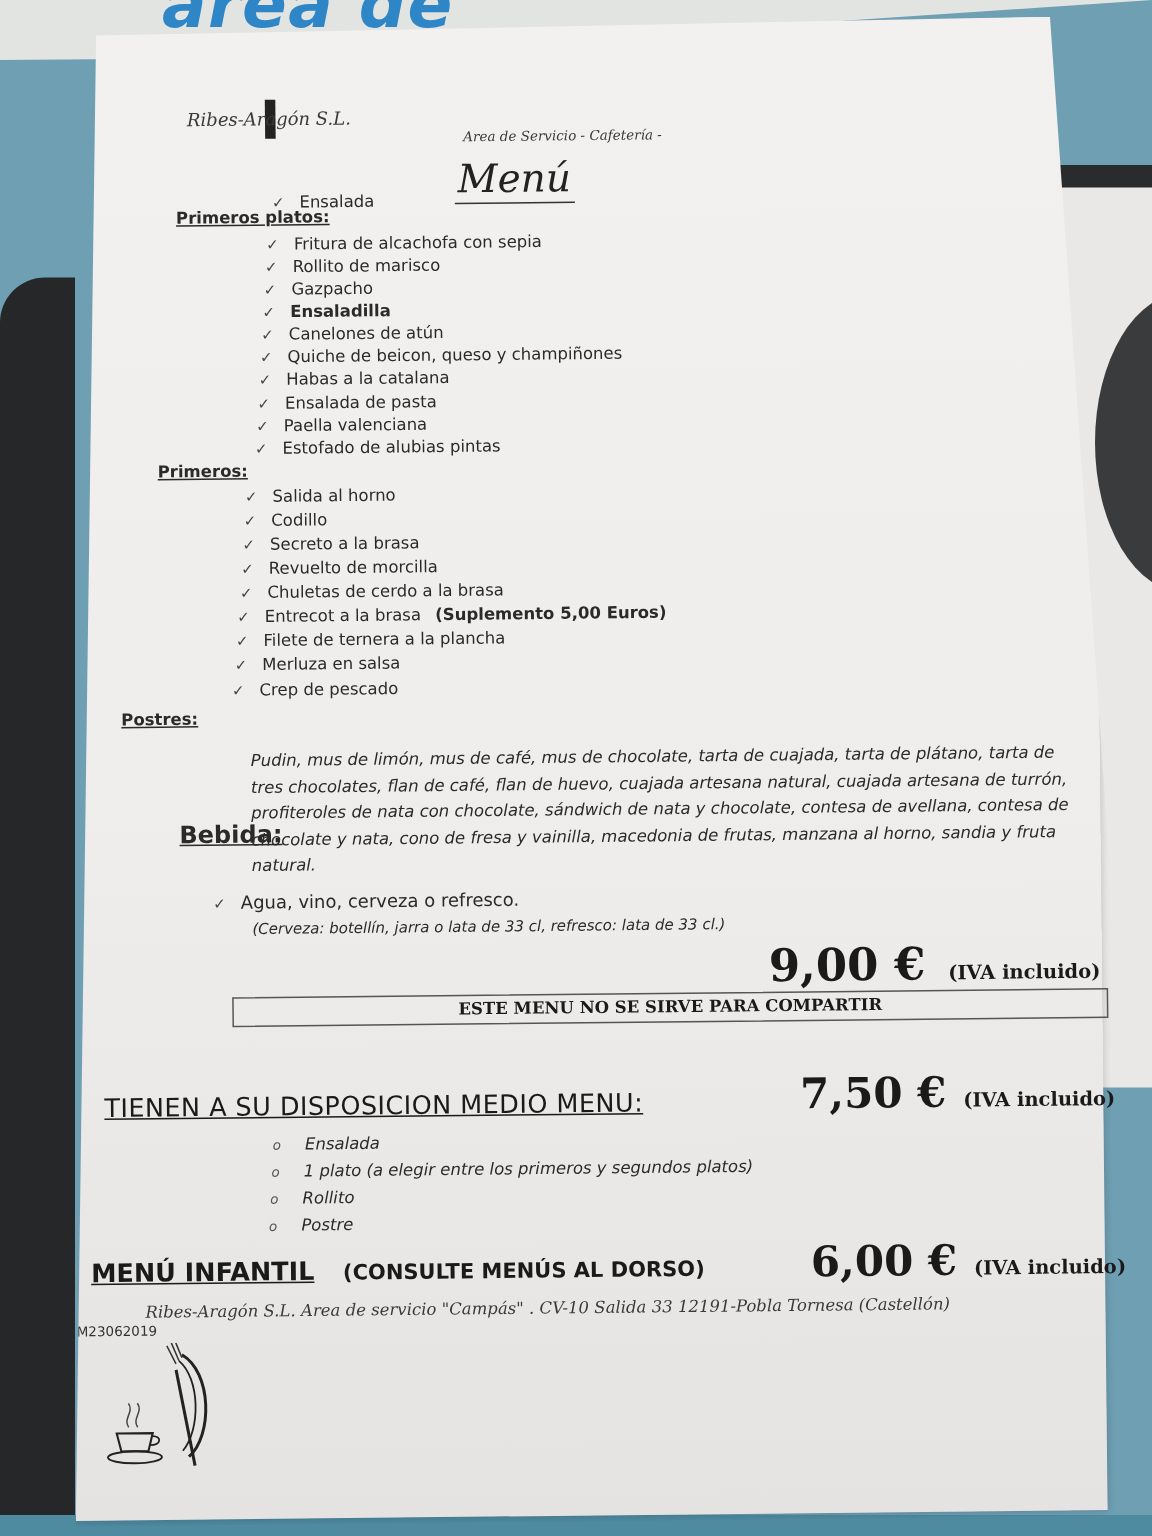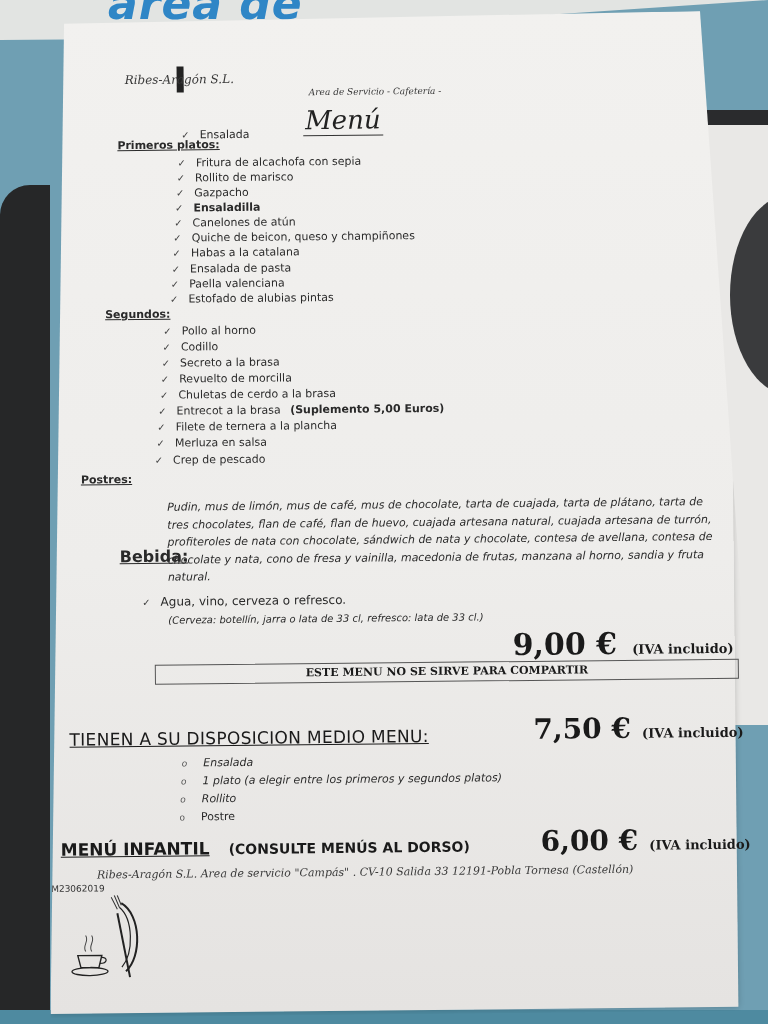--- a/index.html
+++ b/index.html
@@ -93,22 +93,22 @@
   <div class="abs item check" style="left:135px; top:155px;">Rollito de marisco</div>
   <div class="abs item check" style="left:134px; top:170px;text-align:center;">Gazpacho</div>
   <div class="abs item check" style="left:133px; top:185px;font-weight:bold;">Ensaladilla</div>
   <div class="abs item check" style="left:132px; top:200px;">Canelones de atún</div>
   <div class="abs item check" style="left:131px; top:215px;">Quiche de beicon, queso y champiñones</div>
   <div class="abs item check" style="left:130px; top:230px;">Habas a la catalana</div>
   <div class="abs item check" style="left:129px; top:246px;">Ensalada de pasta</div>
   <div class="abs item check" style="left:128px; top:261px;">Paella valenciana</div>
   <div class="abs item check" style="left:127px; top:276px;">Estofado de alubias pintas</div>
 
-  <div class="abs section" style="left:62px; top:291px;">Segundos:</div>
-  <div class="abs item check" style="left:120px; top:308px;">Pollo al horno</div>
+  <div class="abs section" style="left:62px; top:291px;">Primeros:</div>
+  <div class="abs item check" style="left:120px; top:308px;">Salida al horno</div>
   <div class="abs item check" style="left:119px; top:324px;">Codillo</div>
   <div class="abs item check" style="left:118px; top:340px;">Secreto a la brasa</div>
   <div class="abs item check" style="left:117px; top:356px;">Revuelto de morcilla</div>
   <div class="abs item check" style="left:116px; top:372px;">Chuletas de cerdo a la brasa</div>
   <div class="abs item" style="left:114px; top:388px;">
     <span class="check">Entrecot a la brasa</span>
     <b style="margin-left:6px;">(Suplemento 5,00 Euros)</b>
   </div>
   <div class="abs item check" style="left:113px; top:404px;">Filete de ternera a la plancha</div>
   <div class="abs item check" style="left:112px; top:420px;">Merluza en salsa</div>
@@ -128,21 +128,21 @@
   <div class="notice-box">ESTE MENU NO SE SIRVE PARA COMPARTIR</div>
 
   <div class="abs half-title" style="left:22px; top:712px;">TIENEN A SU DISPOSICION  MEDIO MENU:</div>
   <div class="abs" style="left:486px; top:700px;">
     <span class="price-big" style="font-size:28px;">7,50 €</span>
     <span class="iva" style="margin-left:6px;">(IVA incluido)</span>
   </div>
   <div class="abs item bullet" style="left:134px; top:740px; font-style:italic;">Ensalada</div>
   <div class="abs item bullet" style="left:133px; top:758px; font-style:italic;">1 plato (a elegir entre los primeros y segundos platos)</div>
   <div class="abs item bullet" style="left:132px; top:776px; font-style:italic;">Rollito</div>
-  <div class="abs item bullet" style="left:131px; top:794px; ">Postre</div>
+  <div class="abs item bullet" style="left:131px; top:794px; font-style:italic;">Postre</div>
 
   <div class="abs" style="left:12px; top:822px;">
     <span style="font-size:17px; font-weight:bold; text-decoration:underline; color:#1a1a1a;">MENÚ INFANTIL</span>
     <span style="font-size:14px; font-weight:bold; margin-left:14px; color:#1a1a1a;">(CONSULTE MENÚS AL DORSO)</span>
   </div>
   <div class="abs" style="left:492px; top:812px;">
     <span class="price-big" style="font-size:28px;">6,00 €</span>
     <span class="iva" style="margin-left:6px;">(IVA incluido)</span>
   </div>
 

